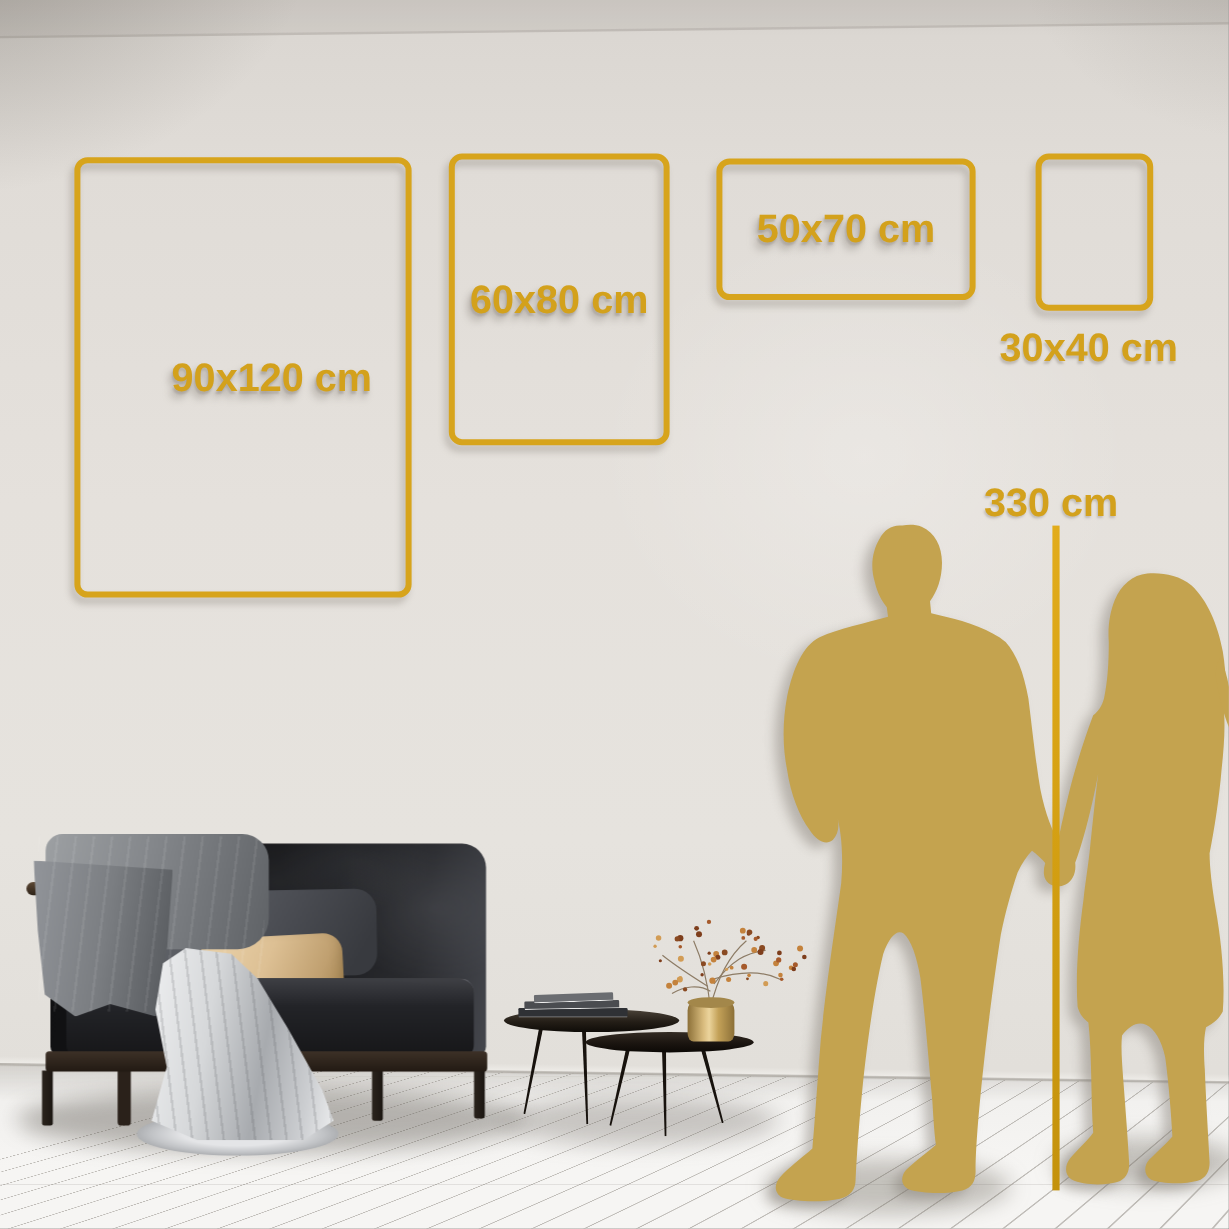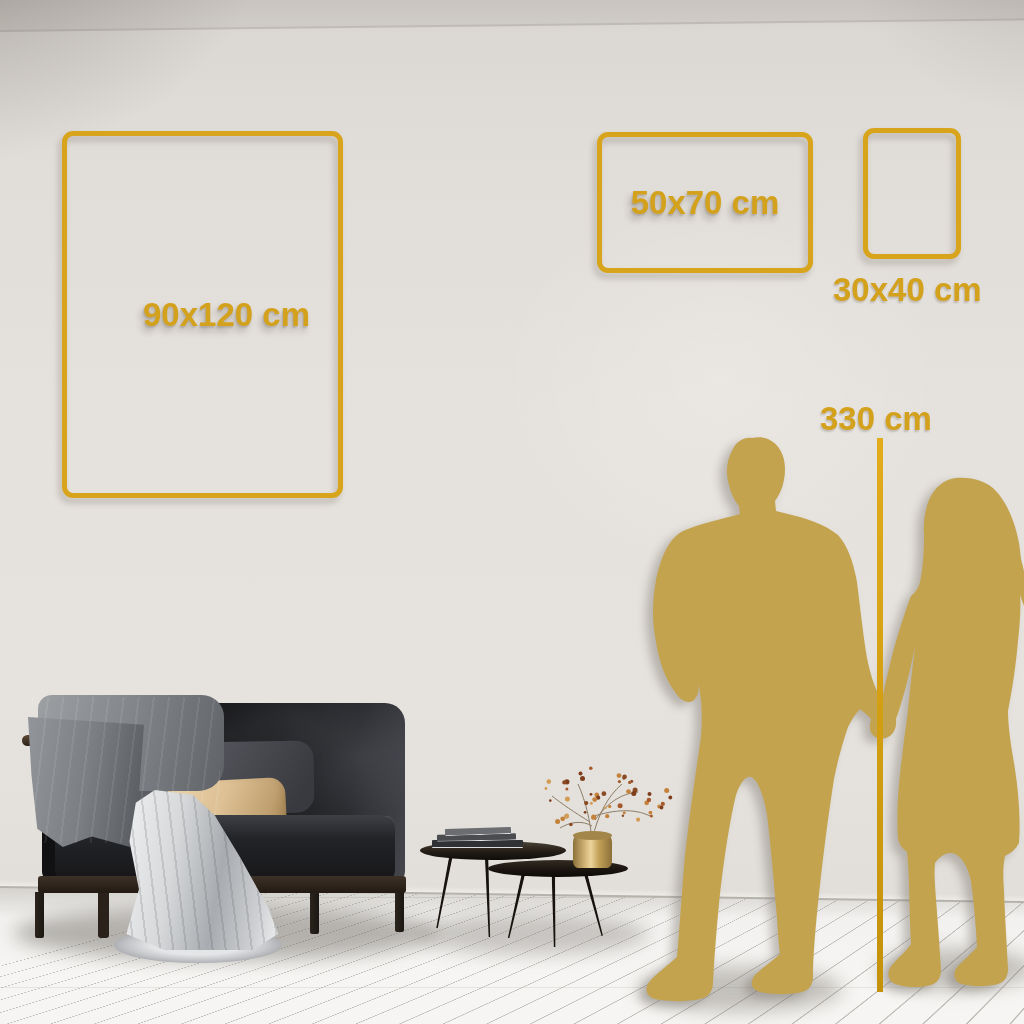--- a/index.html
+++ b/index.html
@@ -38,21 +38,21 @@
   
   .size-frame{position:absolute;box-sizing:border-box;border:5px solid #D7A41C;border-radius:11px;
     display:flex;align-items:center;justify-content:center;
     filter:drop-shadow(-3px 5px 3px rgba(122,116,105,0.40));}
   .frame-label{font-weight:700;font-size:33px;letter-spacing:0px;color:#D3A11C;white-space:nowrap;
     text-shadow:-1px 2px 2px rgba(122,116,105,0.35);}
   .floating-label{position:absolute;text-align:left;font-weight:700;font-size:33px;color:#D3A11C;
     white-space:nowrap;text-shadow:-1px 2px 2px rgba(122,116,105,0.35);}
   #frame-90x120{left:62px;top:131px;width:281px;height:367px;padding-left:48px;}
   #frame-60x80{left:374px;top:128px;width:184px;height:243px;}
-  #frame-50x70{left:597px;top:132px;width:216px;height:141px;}
+  #frame-50x70{left:597px;top:132px;width:216px;height:118px;}
   #frame-30x40{left:863px;top:128px;width:98px;height:131px;}
   #label-30x40{left:833px;top:271px;width:156px;}
   #label-180{left:820px;top:400px;width:116px;}
   
   .measure-line{position:absolute;left:877px;top:438px;width:6px;height:554px;z-index:40;
     background:linear-gradient(180deg,#E2AC1B,#D09C10 60%,#C4920C);}
   
   #couple{position:absolute;left:0;top:0;z-index:30;pointer-events:none;
     filter:drop-shadow(-7px 5px 5px rgba(126,120,110,0.45));}
   
@@ -142,20 +142,23 @@
 
   <div class="baseboard"></div>
   <div class="floor">
     <div class="planks"></div>
     <div class="floor-top-shade"></div>
   </div>
   <div class="junction"></div>
 
   <div class="size-frame" id="frame-90x120">
     <span class="frame-label">90x120 cm</span>
+  </div>
+  <div class="size-frame" id="frame-60x80">
+    <span class="frame-label">60x80 cm</span>
   </div>
   <div class="size-frame" id="frame-50x70">
     <span class="frame-label">50x70 cm</span>
   </div>
   <div class="size-frame" id="frame-30x40"></div>
   <div class="floating-label" id="label-30x40">30x40 cm</div>
 
   <div class="floating-label" id="label-180">330 cm</div>
 
   <div class="fshadow" id="shadow-sofa"></div>

